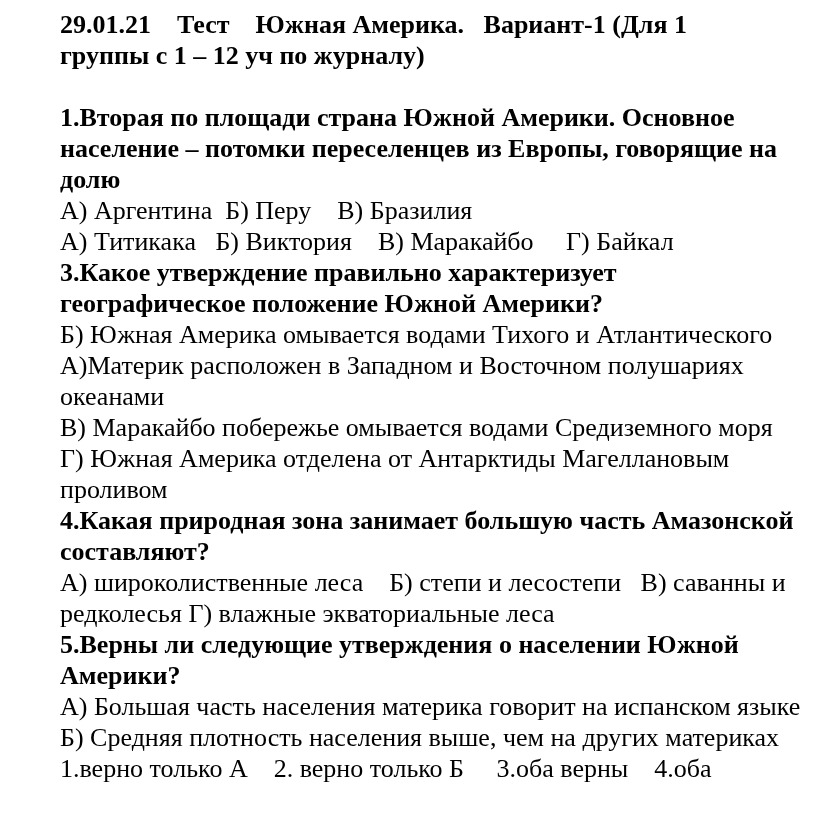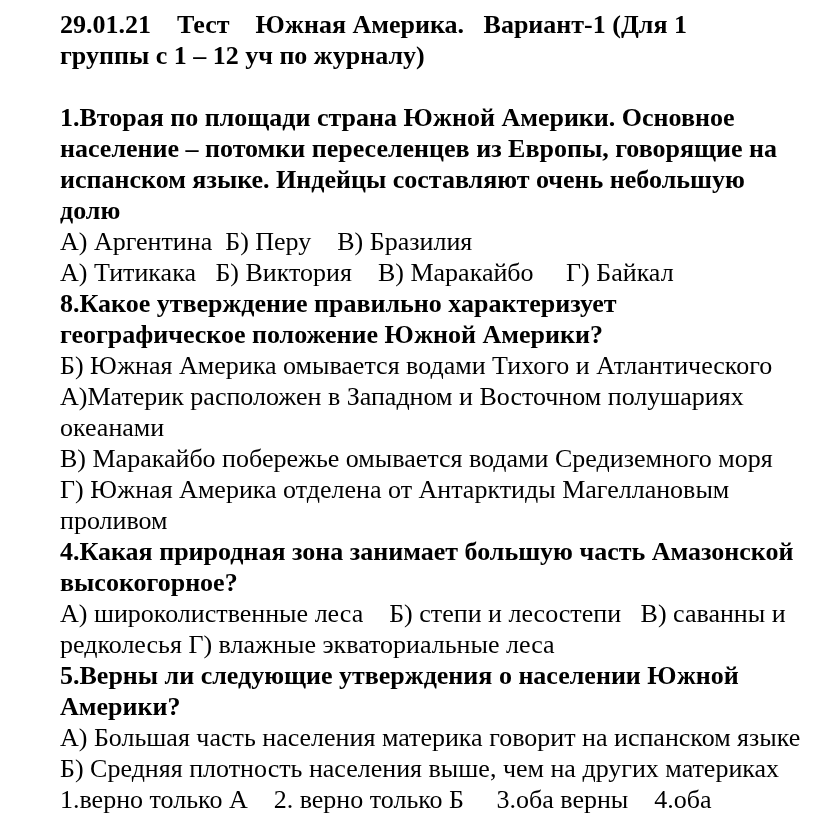--- a/index.html
+++ b/index.html
@@ -37,44 +37,43 @@
     <div class="block bold">
       <div class="line">29.01.21    Тест    Южная Америка.   Вариант-1 (Для 1</div>
       <div class="line">группы с 1 – 12 уч по журналу)</div>
     </div>
     <div class="block">
       <div class="line">&nbsp;</div>
     </div>
     <div class="block bold">
       <div class="line">1.Вторая по площади страна Южной Америки. Основное</div>
       <div class="line">население – потомки переселенцев из Европы, говорящие на</div>
-      <div class="line">испанском языке. Индейцы составляют очень небольшую</div>
       <div class="line">долю</div>
     </div>
     <div class="block">
       <div class="line">А) Аргентина  Б) Перу    В) Бразилия</div>
     </div>
     <div class="block">
       <div class="line">А) Титикака   Б) Виктория    В) Маракайбо     Г) Байкал</div>
     </div>
     <div class="block bold">
-      <div class="line">8.Какое утверждение правильно характеризует</div>
+      <div class="line">3.Какое утверждение правильно характеризует</div>
       <div class="line">географическое положение Южной Америки?</div>
     </div>
     <div class="block">
       <div class="line">Б) Южная Америка омывается водами Тихого и Атлантического</div>
       <div class="line">А)Материк расположен в Западном и Восточном полушариях</div>
       <div class="line">океанами</div>
       <div class="line">В) Маракайбо побережье омывается водами Средиземного моря</div>
       <div class="line">Г) Южная Америка отделена от Антарктиды Магеллановым</div>
       <div class="line">проливом</div>
     </div>
     <div class="block bold">
       <div class="line">4.Какая природная зона занимает большую часть Амазонской</div>
-      <div class="line">высокогорное?</div>
+      <div class="line">составляют?</div>
     </div>
     <div class="block">
       <div class="line">А) широколиственные леса    Б) степи и лесостепи   В) саванны и</div>
       <div class="line">редколесья Г) влажные экваториальные леса</div>
     </div>
     <div class="block bold">
       <div class="line">5.Верны ли следующие утверждения о населении Южной</div>
       <div class="line">Америки?</div>
     </div>
     <div class="block">

